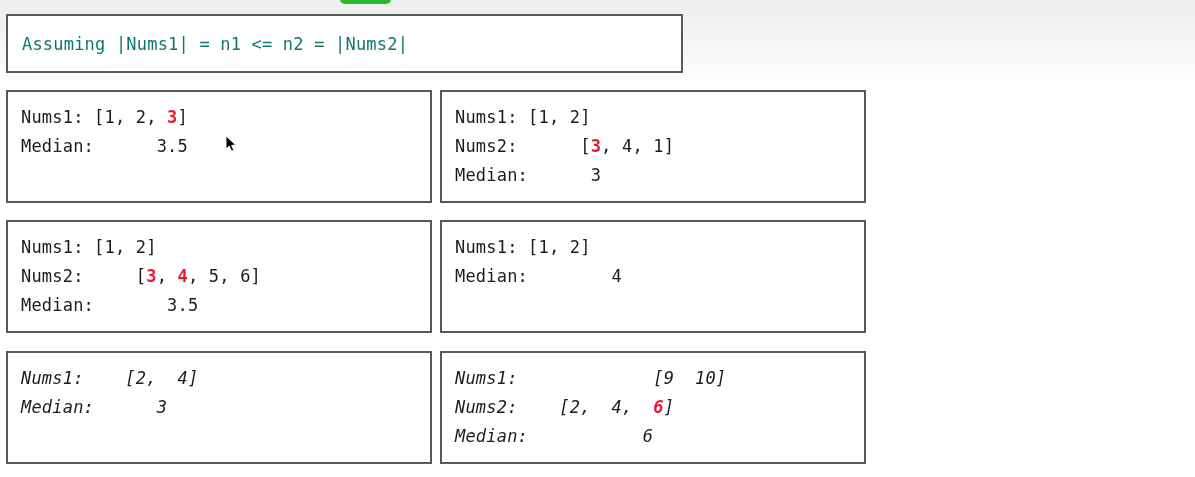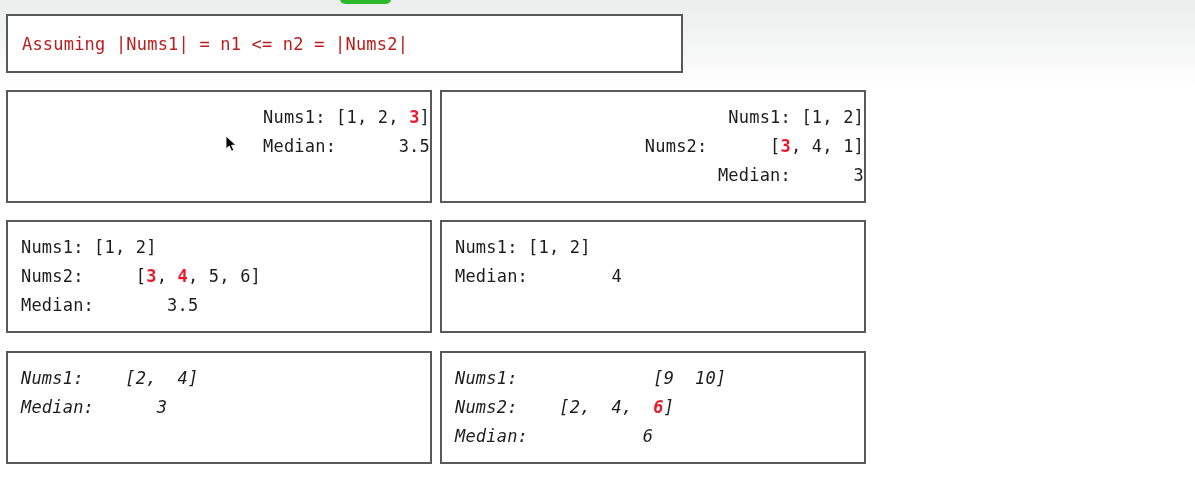--- a/index.html
+++ b/index.html
@@ -59,35 +59,35 @@
     top: 14px;
     width: 677px;
     height: 59px;
     display: flex;
     align-items: center;
     padding-left: 14px;
   }
 
   .assumption-text {
     font-size: 17px;
-    color: #b91c1c;
+    color: #0f766e;
     letter-spacing: 0.2px;
     white-space: pre;
   }
 
   .case-panel {
     width: 426px;
     height: 113px;
     padding: 11px 0 0 13px;
   }
 
   .col-left  { left: 6px; }
   .col-right { left: 440px; }
 
-  .row-1 { top: 90px; text-align: right; }
+  .row-1 { top: 90px; }
   .row-2 { top: 220px; }
   .row-3 { top: 351px; font-style: italic; }
 
   .case-line {
     font-size: 17px;
     line-height: 29px;
     color: #1c1c1c;
     white-space: pre;
     letter-spacing: 0.2px;
   }

